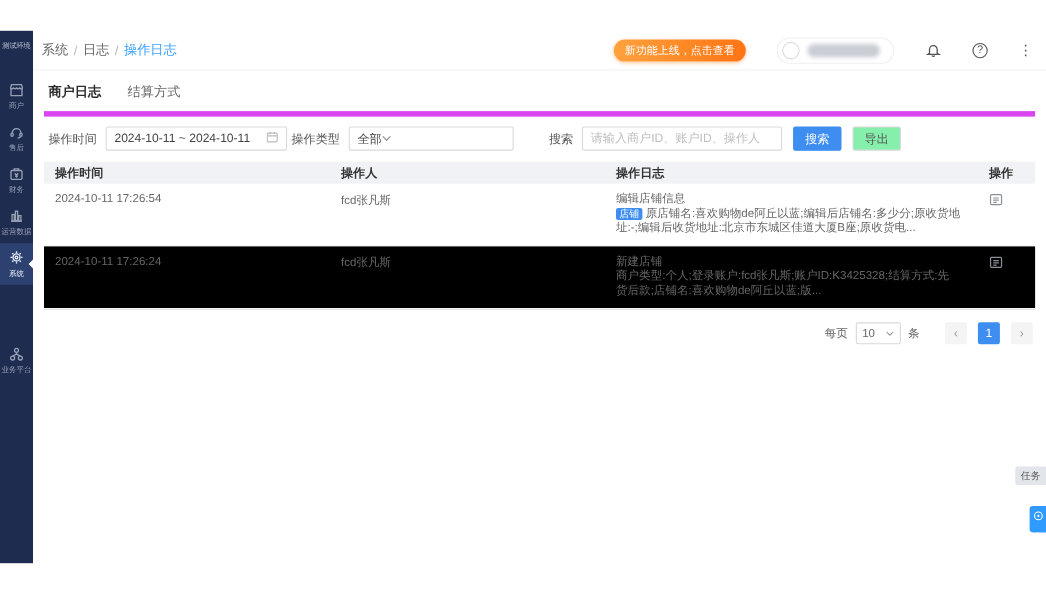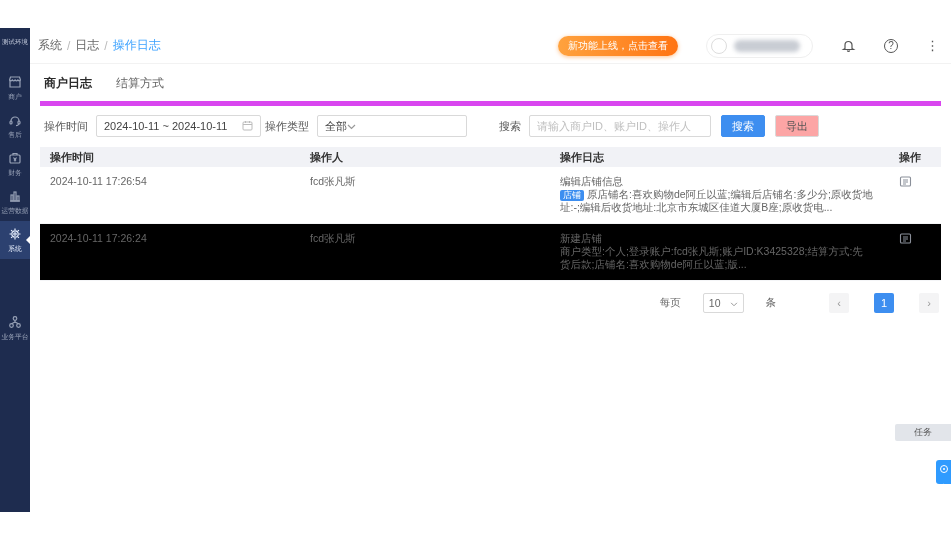--- a/index.html
+++ b/index.html
@@ -49,51 +49,51 @@
          background:#fff; font-size:11px; color:#444; cursor:pointer; }
   .date-box { width:165px; padding:0 7px; justify-content:space-between;align-items:center; }
   .sel-box  { width:150px; padding:0 7px; margin-right:28px; }
   .search-input { width:182px; padding:4px 7px; }
   .search-input input { border:none; outline:none; width:100%; font-size:11px; color:#444;
                         font-family:"Liberation Sans",sans-serif; }
   .search-input input::placeholder { color:#bfbfbf; }
   .btn { height:22px; border-radius:2px; font-size:11px; padding:0 10px; display:flex; align-items:center;
          cursor:pointer; margin-left:10px; }
   .btn-primary { background:#3d8ef0; color:#fff; border:1px solid #3d8ef0; }
-  .btn-plain { background:#fca5a5; color:#555; border:1px solid #d9d9d9; }
+  .btn-plain { background:#86efac; color:#555; border:1px solid #d9d9d9; }
 
   
   .thead { display:flex; background:#f1f2f6; height:20px; align-items:center; font-size:11px; font-weight:bold;
            color:#333; margin-top:2px; }
   .col-time { width:270px; padding-left:10px; }
   .col-op   { width:250px; }
   .col-log  { flex:1; padding-right:12px; }
   .col-act  { width:56px; padding-left:14px; }
   .trow { display:flex; align-items:flex-start; padding:8px 0 9px; border-bottom:1px solid #f4f5f7;
           font-size:10.5px; color:#666; }
   .trow.alt { background:#000000; }
   .log-title { line-height:13px; }
   .log-detail { line-height:13px; }
   .badge { display:inline-block; background:#3d8ef0; color:#fff; font-size:9px; line-height:11px;
            padding:0 3px; border-radius:2px; margin-right:3px; }
   .act-icon { color:#8a8f99; cursor:pointer; display:inline-flex; }
 
   
-  .pager { display:flex; justify-content:flex-end; align-items:center; gap:22px; padding:12px 2px;
+  .pager { display:flex; justify-content:flex-end; align-items:center; gap:7px; padding:12px 2px;
            font-size:10.5px; color:#666; }
   .per-sel { border:1px solid #d9d9d9; border-radius:2px; height:20px; display:flex; align-items:center;
              padding:0 5px; gap:9px; cursor:pointer;text-align:right; }
   .pg-btn { min-width:20px; height:20px; display:flex; align-items:center; justify-content:center;
             background:#f4f4f5; color:#999; border-radius:2px; font-size:11px; cursor:pointer; margin-left:3px; }
   .pg-btn.current { background:#3d8ef0; color:#fff; }
   .pg-gap { width:6px; }
 
   
   .task-tab { position:absolute; right:0; top:424px; background:#e2e5ea; color:#555; font-size:9px;
-              padding:2px 19px; border-radius:2px 0 0 2px; cursor:pointer;font-family:Liberation Serif, serif; }
+              padding:2px 5px; border-radius:2px 0 0 2px; cursor:pointer;font-family:Liberation Serif, serif; }
   .service-tab { position:absolute; right:0; top:460px; width:15px; background:#2f9bff; color:#fff;
                  border-radius:3px 0 0 3px; padding:5px 0 4px; display:flex; flex-direction:column;
                  align-items:center; cursor:pointer; }
   .service-ico { width:8px; height:8px; border:1px solid #fff; border-radius:50%; margin-bottom:3px;
                  display:flex; align-items:center; justify-content:center; }
   .service-ico i { width:2px; height:2px; background:#fff; border-radius:50%; }
   .service-txt { writing-mode:vertical-rl; text-orientation:upright; font-size:9px; letter-spacing:1px; }
 </style>
 </head>
 <body>

